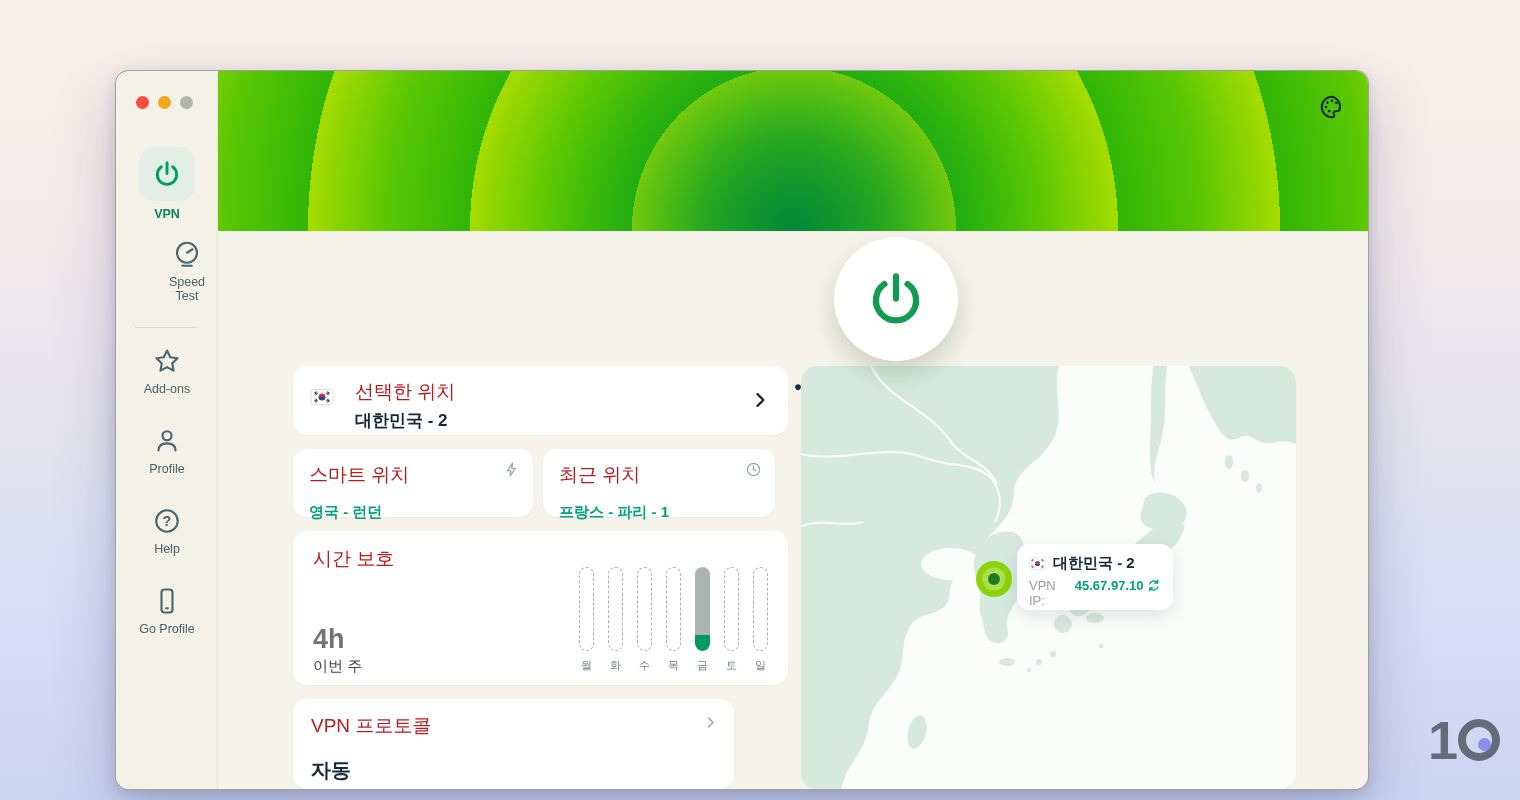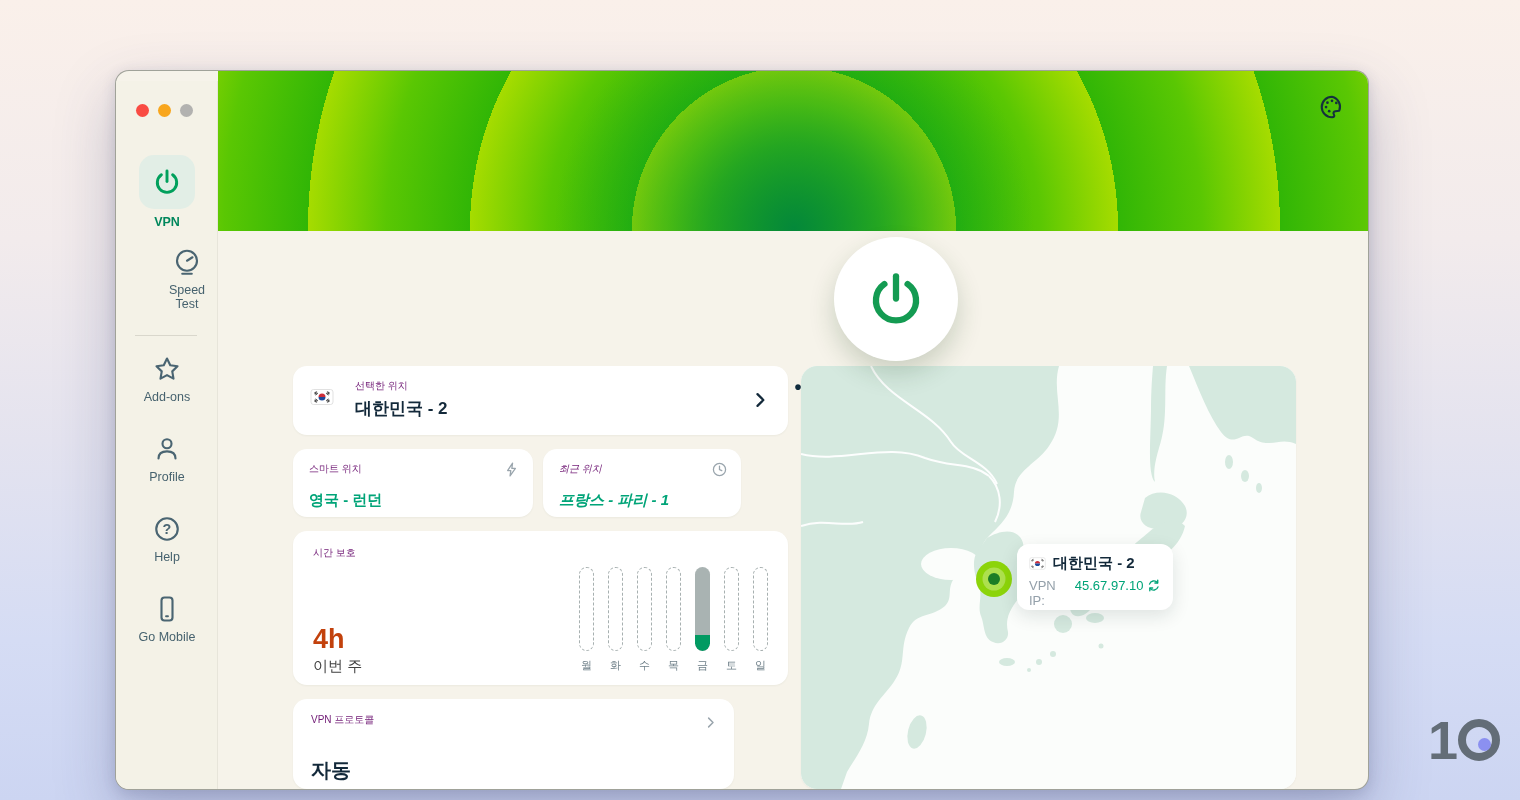--- a/index.html
+++ b/index.html
@@ -14,21 +14,21 @@
   
   .window {
     position:absolute; left:115px; top:70px; width:1254px; height:720px;
     background:#f6f3ea; border-radius:14px; overflow:hidden;
     border:1px solid rgba(90,95,85,.55);
     box-shadow:0 25px 60px rgba(60,65,110,.28), 0 4px 14px rgba(60,65,110,.18);
   }
 
   
   .sidebar {
-    position:absolute; left:0; top:10px; width:102px; height:100%;
+    position:absolute; left:0; top:2px; width:102px; height:100%;
     background:#f4f2e7; border-right:1px solid #e7e5da;
   }
   .traffic { position:absolute; left:20px; top:23px; display:flex; gap:9px; }
   .traffic span { width:13px; height:13px; border-radius:50%; display:block; }
   .t-red{background:#f94b43;} .t-yellow{background:#f8a61d;} .t-gray{background:#b2b2b0;}
 
   .nav-block { position:absolute; left:0; width:102px; text-align:center; cursor:default; }
   .nav-label { font-size:12.5px; color:#46626e; margin-top:6px; display:block; }
   .vpn-tile {
     width:56px; height:54px; margin:0 auto; background:#e2eee6; border-radius:15px;
@@ -57,35 +57,35 @@
     position:absolute; left:102px; top:303px; width:1152px; text-align:center;
     font-size:20px; font-weight:600; color:#102c3e;
   }
   .status-row .lock { vertical-align:-3px; margin-right:9px; }
 
   
   .card {
     position:absolute; background:#ffffff; border-radius:14px;
     box-shadow:0 1px 2px rgba(40,50,40,.05);
   }
-  .card-label { font-size:10px; color:#701a75; }
+  .card-label { font-size:19px; color:#b91c1c; }
   .card-value { font-size:20px; font-weight:700; color:#13293a; }
   .teal { color:#00a478; }
 
   .card-selected { left:177px; top:295px; width:495px; height:69px; padding:13px 18px 0 62px; cursor:pointer; }
   .flag-box { position:absolute; left:16px; top:18px; }
   .chev-big { position:absolute; right:18px; top:24px; }
 
   .card-smart  { left:177px; top:378px; width:240px; height:68px; padding:13px 16px; cursor:pointer; }
-  .card-recent { left:427px; top:378px; width:198px; height:68px; padding:13px 16px; cursor:pointer;font-style:italic; }
+  .card-recent { left:427px; top:378px; width:232px; height:68px; padding:13px 16px; cursor:pointer; }
   .corner-ic { position:absolute; right:13px; top:12px; }
   .card-smart .card-value, .card-recent .card-value { font-size:15px; margin-top:15px; }
 
   .card-time { left:177px; top:460px; width:495px; height:154px; padding:15px 20px; }
-  .time-total { position:absolute; left:20px; top:93px; font-size:27px; font-weight:700; color:#c2410c; }
+  .time-total { position:absolute; left:20px; top:93px; font-size:27px; font-weight:700; color:#737373; }
   .time-period { position:absolute; left:20px; top:126px; font-size:15px; color:#404040; }
   .bars { position:absolute; right:20px; top:36px; display:flex; gap:14px; }
   .bar-col { width:15px; text-align:center; }
   .bar {
     width:15px; height:84px; border-radius:8px; border:1.6px dashed #a7b0b0;
     position:relative; overflow:hidden; background:transparent;
   }
   .bar.filled { border:none; background:#a9b3b2; }
   .bar.filled .fill { position:absolute; left:0; bottom:0; width:100%; height:19%; background:#029a62; border-radius:0 0 8px 8px; }
   .bar-day { font-size:11px; color:#6e7f88; margin-top:7px; display:block; }
@@ -100,21 +100,21 @@
     border-radius:16px; overflow:hidden; background:#fbfdfb;
     box-shadow:0 1px 2px rgba(40,50,40,.05);
   }
   .map-tooltip {
     position:absolute; left:216px; top:178px; width:156px; height:66px;
     background:#ffffff; border-radius:12px; box-shadow:0 6px 18px rgba(20,40,40,.12);
     padding:10px 12px;
   }
   .tt-row1 { display:flex; align-items:center; gap:7px; font-size:15px; font-weight:700; color:#13293a; }
   .tt-row2 { margin-top:5px; font-size:13px; color:#94a0aa; display:flex; align-items:flex-start; gap:4px; }
-  .tt-ip { color:#00a478; font-weight:400; }
+  .tt-ip { color:#00a478; font-weight:700; }
 
   
   .watermark { position:absolute; left:1428px; top:714px; display:flex; align-items:center; }
   .wm-one { font-size:54px; font-weight:700; color:#636d77; line-height:52px; letter-spacing:-2px; }
   .wm-ring { position:relative; width:42px; height:42px; border:8px solid #636d77; border-radius:50%; margin-left:2px; }
   .wm-dot { position:absolute; right:1px; bottom:2px; width:13px; height:13px; border-radius:50%; background:#8b90f0; }
 </style>
 </head>
 <body>
 
@@ -170,21 +170,21 @@
           <text x="12" y="16.2" text-anchor="middle" font-size="11.5" font-weight="bold" fill="#4a6572" stroke="none" font-family="Liberation Sans, sans-serif">?</text>
         </svg>
         <span class="nav-label">Help</span>
       </div>
 
       <div class="nav-block" style="top:513px;">
         <svg class="side-icon" width="30" height="30" viewBox="0 0 24 24" fill="none" stroke="#4a6572" stroke-width="1.7" stroke-linecap="round">
           <rect x="7.6" y="2.8" width="8.8" height="18.4" rx="2.4"></rect>
             <line x1="11.3" y1="17.8" x2="12.7" y2="17.8"></line>
         </svg>
-        <span class="nav-label">Go Mobile</span>
+        <span class="nav-label">Go Profile</span>
       </div>
     </div>
 
     <div class="banner">
       <svg class="palette-btn" viewBox="0 0 24 24" fill="none" stroke="#15313d" stroke-width="1.8" stroke-linejoin="round">
         <path d="M12 3.2 a8.8 8.8 0 1 0 0.02 17.6 c1.9 0 2.35 -1.25 1.6 -2.35 c-0.85 -1.25 -0.2 -2.6 1.2 -2.8 l3.4 -0.5 A8.85 8.85 0 0 0 12 3.2 Z"></path>
         <circle cx="8.1" cy="8.3" r="1.15" fill="#15313d" stroke="none"></circle>
         <circle cx="12" cy="6.7" r="1.15" fill="#15313d" stroke="none"></circle>
         <circle cx="15.7" cy="8.5" r="1.15" fill="#15313d" stroke="none"></circle>
         <circle cx="6.9" cy="12.1" r="1.15" fill="#15313d" stroke="none"></circle>

